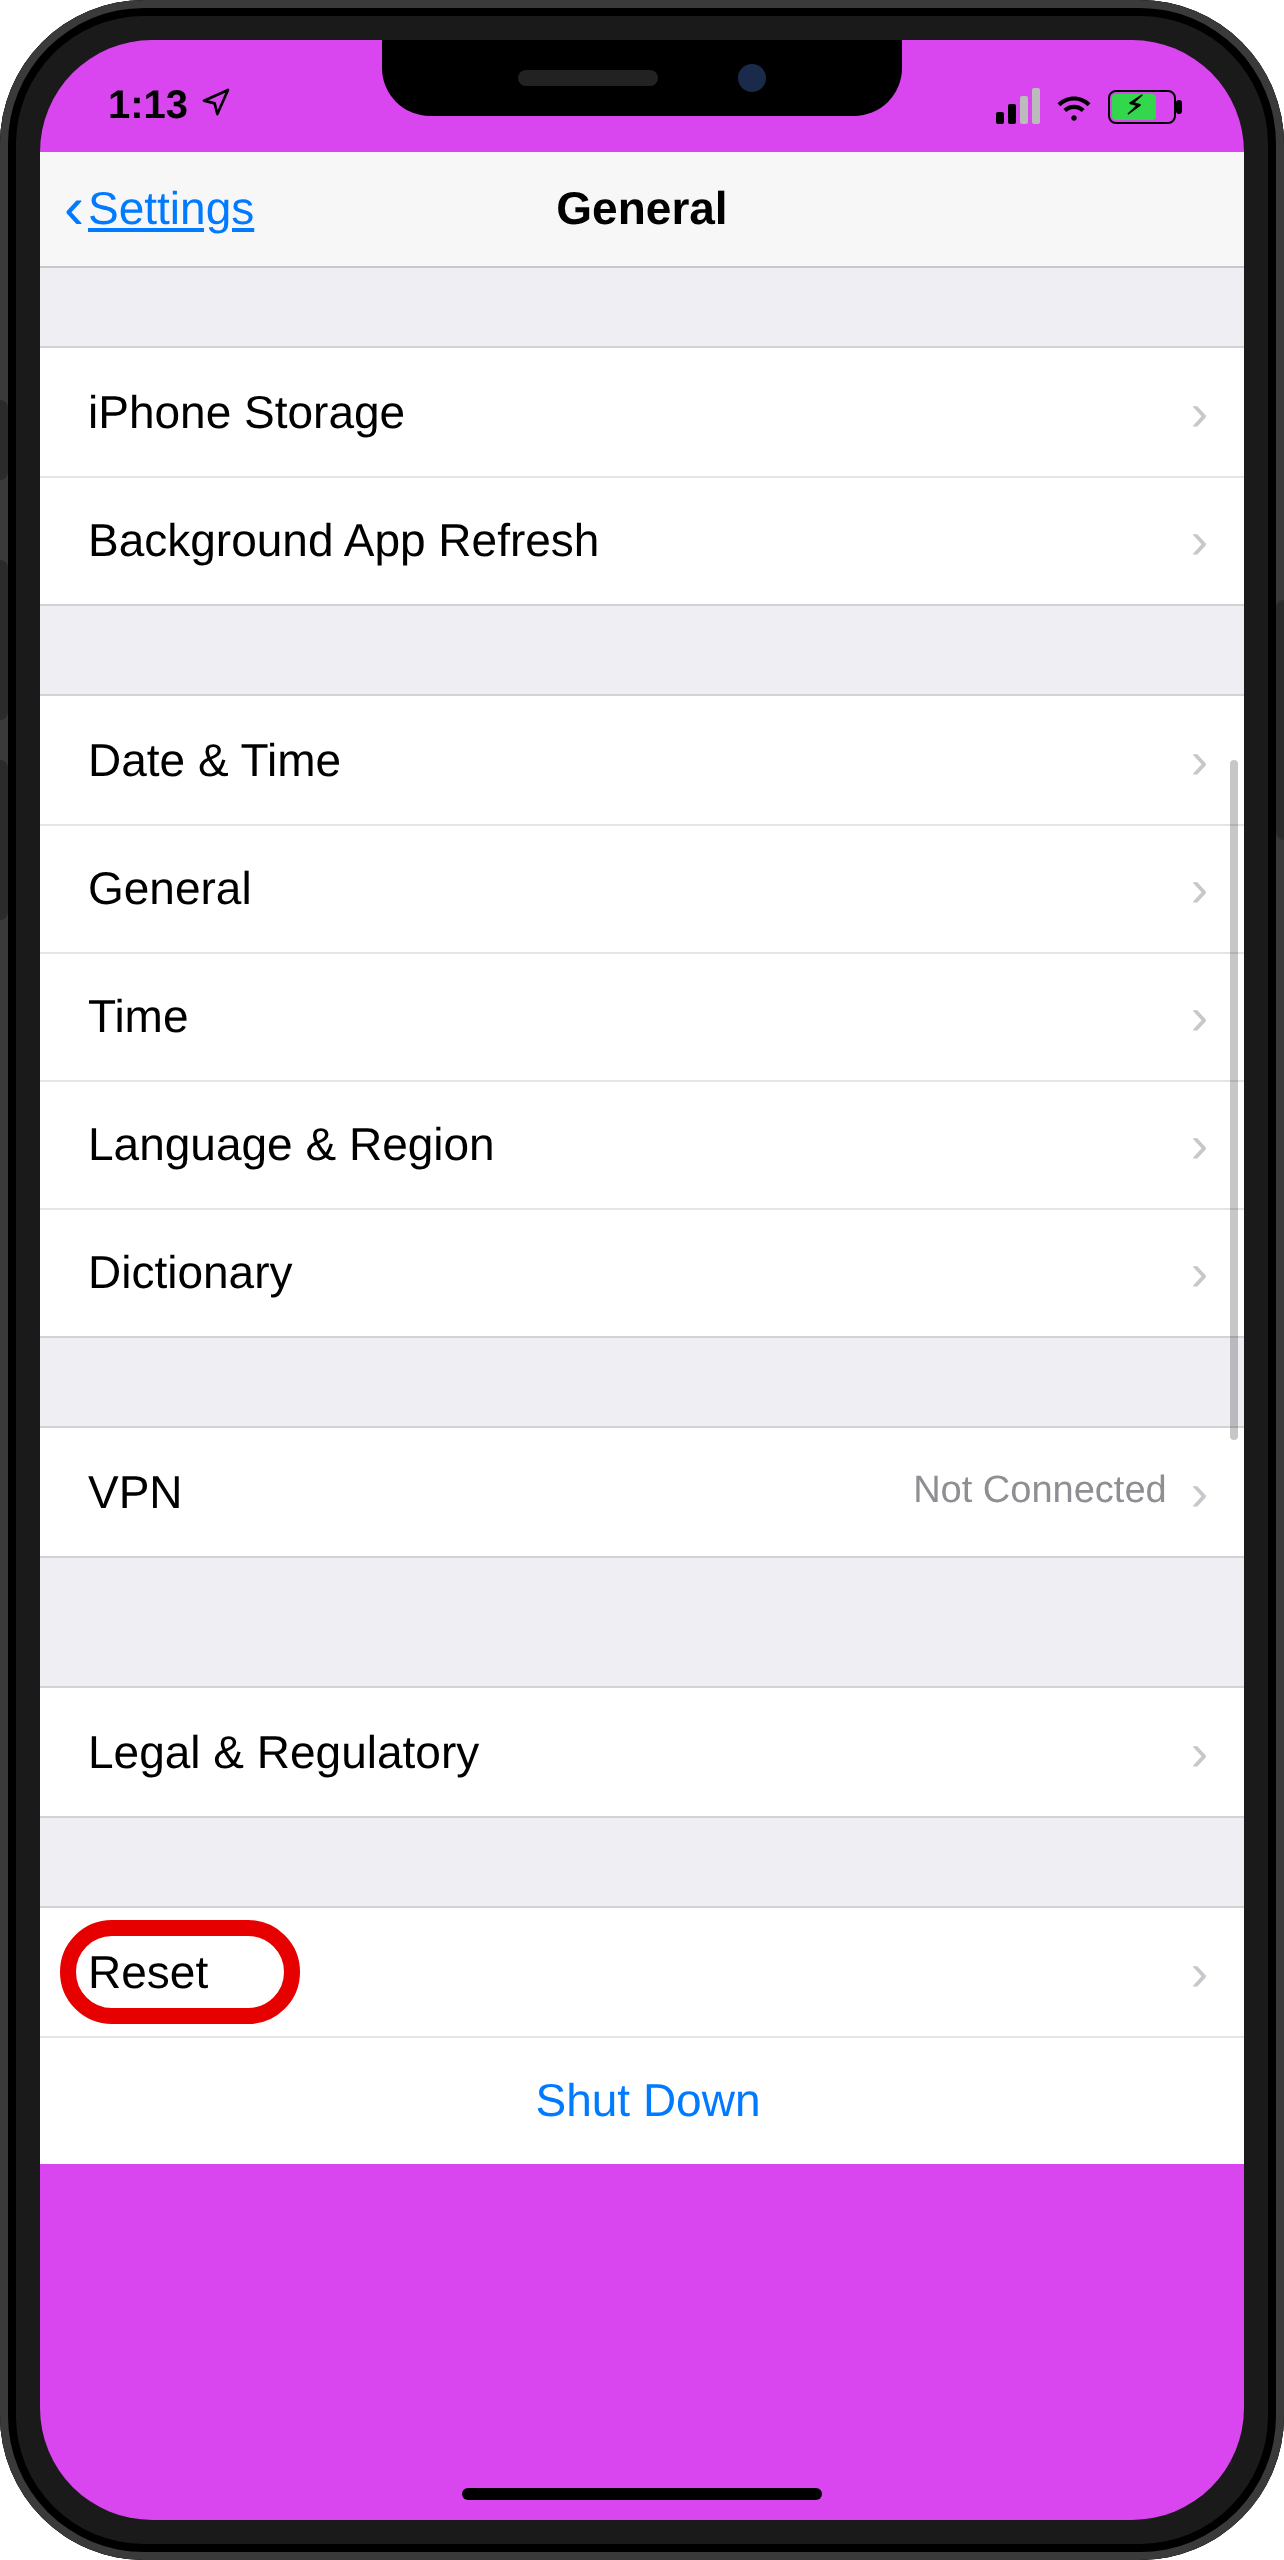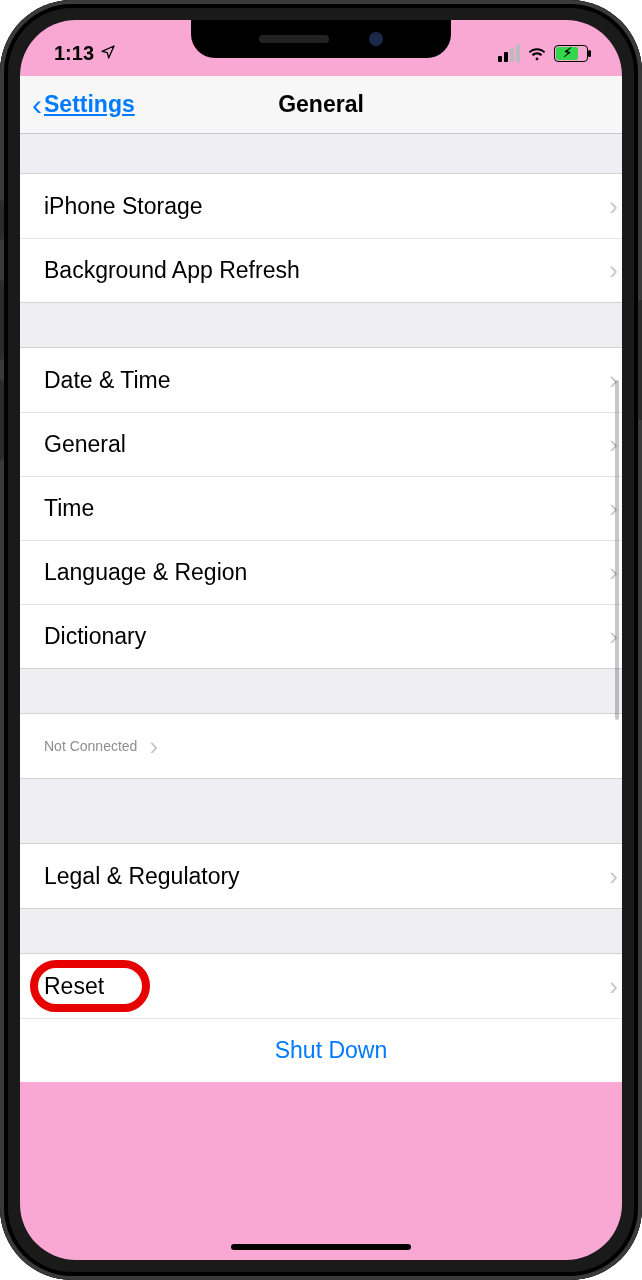--- a/index.html
+++ b/index.html
@@ -27,21 +27,21 @@
     border-radius: 4px;
   }
   .side-btn.mute   { left: -4px; top: 200px; width: 8px; height: 40px; }
   .side-btn.volup  { left: -4px; top: 280px; width: 8px; height: 80px; }
   .side-btn.voldn  { left: -4px; top: 380px; width: 8px; height: 80px; }
   .side-btn.power  { right: -4px; top: 300px; width: 8px; height: 120px; }
   .screen {
     position: relative;
     width: 100%;
     height: 100%;
-    background: #f9a8d4;
+    background: #d946ef;
     border-radius: 56px;
     overflow: hidden;
   }
   
   .notch {
     position: absolute;
     top: 0;
     left: 50%;
     transform: translateX(-50%);
     width: 260px;
@@ -115,21 +115,20 @@
     color: #007aff;
     font-size: 23px;
   }
   .back-chevron {
     font-size: 30px;
     line-height: 1;
     font-weight: 400;
   }
   .back-text {
     text-decoration: underline;
-    font-weight: bold;
   }
   .title {
     font-size: 23px;
     font-weight: 600;
     color: #000;
   }
   
   .content {
     overflow: hidden;
   }
@@ -140,28 +139,28 @@
     border-bottom: 1px solid #d3d3d7;
   }
   .group-gap.tall { height: 66px; }
   .group-gap.first { border-top: none; height: 40px;}
   .cell {
     position: relative;
     height: 64px;
     background: #fff;
     display: flex;
     align-items: center;
-    padding: 0 4px 0 24px;
+    padding: 0 18px 0 24px;
     font-size: 23px;
     color: #000;
     border-top: 1px solid #e5e5e9;
   }
   .cell:first-child { border-top: none; }
   .cell .label { flex: 1; }
-  .cell .value { color: #8e8e93; font-size: 14px; }
+  .cell .value { color: #8e8e93; font-size: 19px; }
   .chev {
     color: #c7c7cc;
     font-size: 26px;
     margin-left: 12px;
   }
   .cell.link .label { color:#007aff;text-align:center; }
   
   .ring {
     position: absolute;
     left: 10px;
@@ -276,20 +275,21 @@
             <span class="chev">›</span>
           </div>
           <div class="cell">
             <span class="label">Dictionary</span>
             <span class="chev">›</span>
           </div>
         </div>
         <div class="group-gap"></div>
         <div>
           <div class="cell">
+            <span class="label">VPN</span>
             <span class="value">Not Connected</span>
             <span class="chev">›</span>
           </div>
         </div>
         <div class="group-gap tall"></div>
         <div>
           <div class="cell">
             <span class="label">Legal &amp; Regulatory</span>
             <span class="chev">›</span>
           </div>

